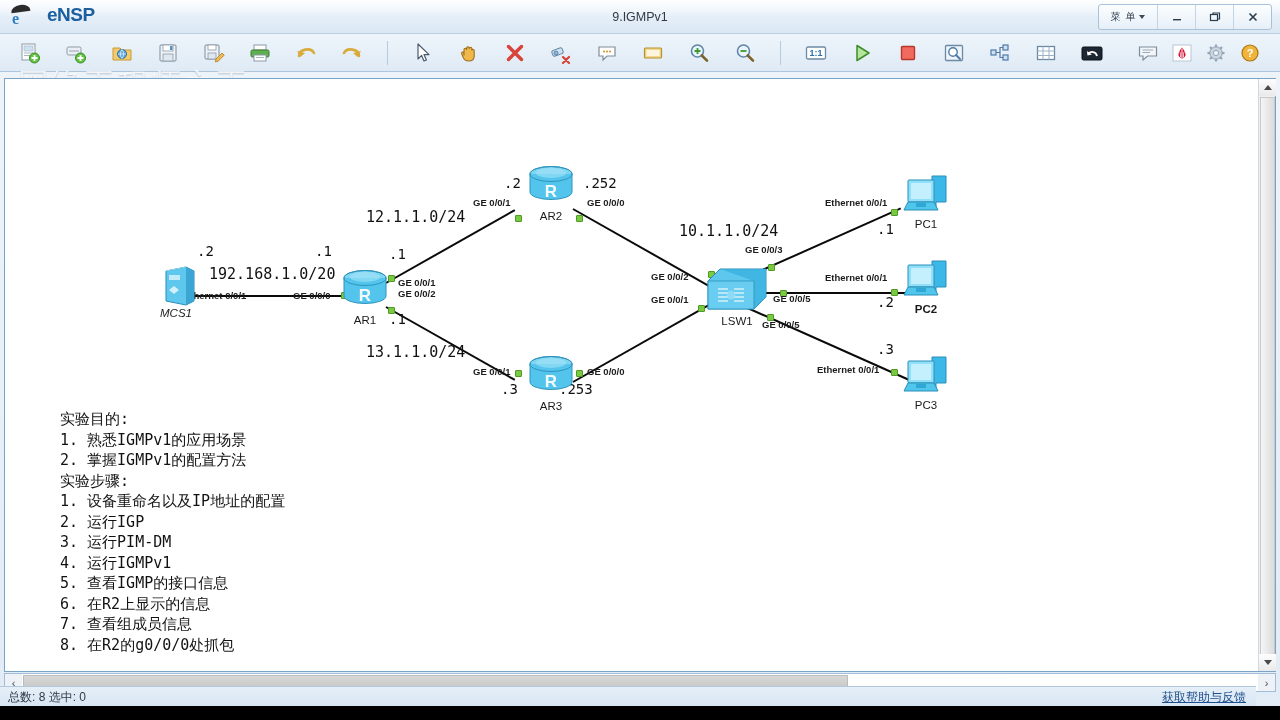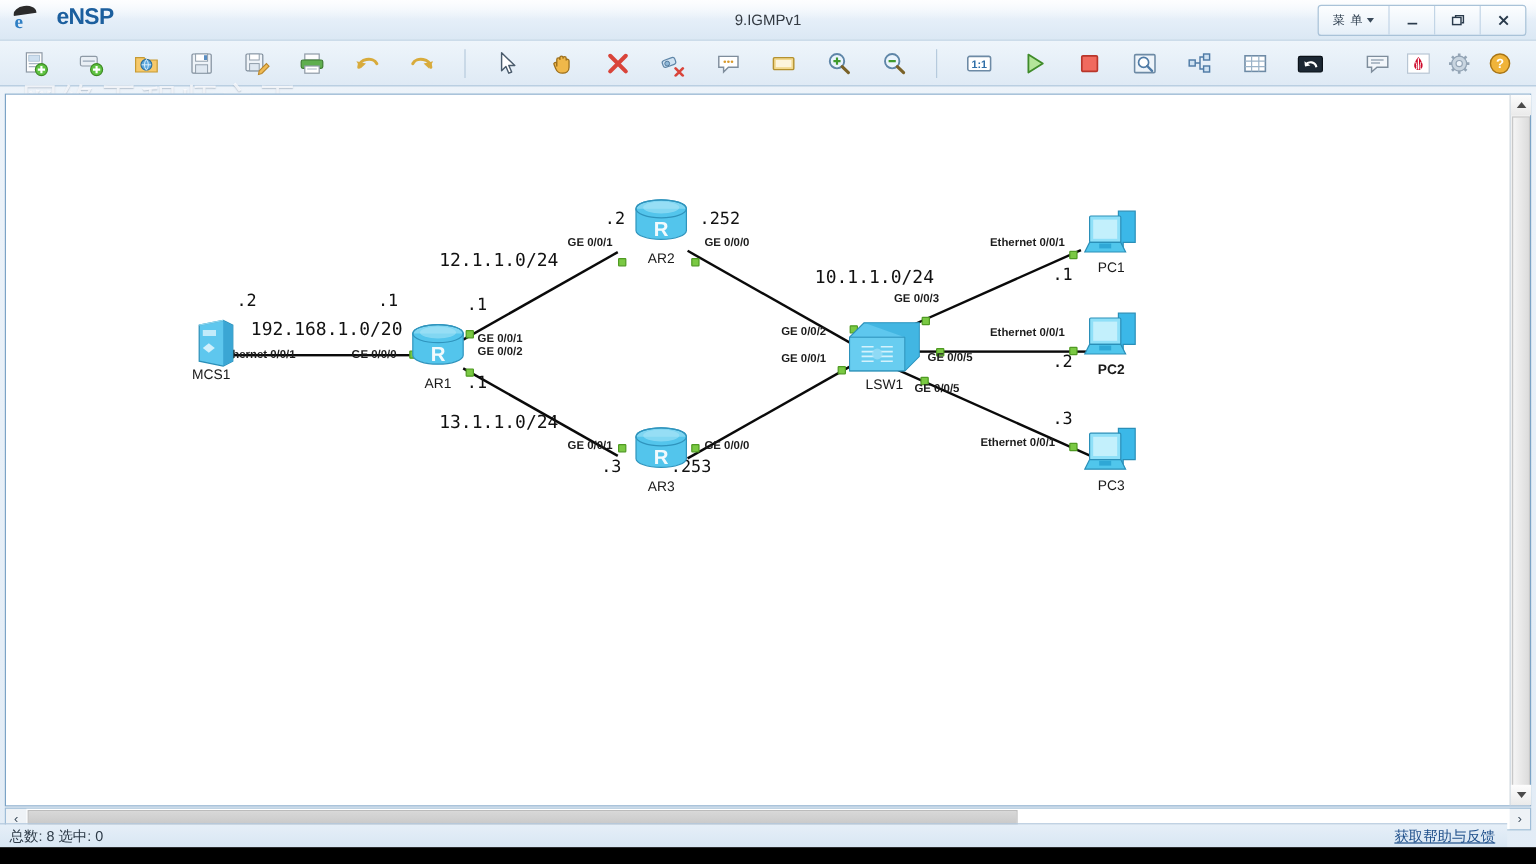--- a/index.html
+++ b/index.html
@@ -540,21 +540,21 @@
       <div class="iflabel" style="left:812px; top:285px;">Ethernet 0/0/1</div>
 
       <div class="node" style="left:155px; top:186px; width:36px; height:46px;">
         <svg width="36" height="42" viewBox="0 0 36 42">
           <polygon points="6,6 26,2 34,6 34,36 26,40 6,36" fill="#5ec7ee" stroke="#2a8fb8" stroke-width="1"></polygon>
           <polygon points="26,2 34,6 34,36 26,40" fill="#3ba6d4"></polygon>
           <rect x="9" y="10" width="11" height="5" fill="#cdeefb" opacity=".9"></rect>
           <path d="M14 21 l5 4 l-5 4 l-5 -4 Z" fill="#d6f2fc" opacity=".95"></path>
           <path d="M6 6 L26 2" stroke="#8fd9f2" stroke-width="1"></path>
         </svg>
-        <span class="nlabel" style="top:42px; left:16px;">MCS1</span>
+        <span class="nlabel" style="top:42px; left:16px;font-style:italic;">MCS1</span>
       </div>
 
       <div class="node" style="left:335px; top:190px; width:50px; height:50px;">
         <svg width="50" height="44" viewBox="0 0 50 44">
           <ellipse cx="25" cy="9" rx="21" ry="7.5" fill="#7fd6f2" stroke="#2f94bd" stroke-width="1"></ellipse>
           <path d="M4 9 v18 a21 7.5 0 0 0 42 0 V9" fill="#53c5ec" stroke="#2f94bd" stroke-width="1"></path>
           <ellipse cx="25" cy="9" rx="21" ry="7.5" fill="none" stroke="#2f94bd" stroke-width="1"></ellipse>
           <ellipse cx="25" cy="8" rx="15" ry="5" fill="#a9e5f8" opacity=".55"></ellipse>
           <text x="25" y="32" font-size="17" font-weight="bold" font-family="Liberation Sans, sans-serif" fill="#ffffff" text-anchor="middle" opacity=".92">R</text>
         </svg>
@@ -623,20 +623,32 @@
         <svg width="48" height="44" viewBox="0 0 48 44">
           <polygon points="30,2 44,2 44,28 34,28 34,34 30,34" fill="#3bb8e8" stroke="#2a8fb8" stroke-width="1"></polygon>
           <rect x="6" y="6" width="26" height="22" rx="1" fill="#8fe0f8" stroke="#2a8fb8" stroke-width="1"></rect>
           <rect x="9" y="9" width="20" height="16" fill="#cdf2fd" opacity=".85"></rect>
           <polygon points="6,28 32,28 36,36 2,36" fill="#50c6ec" stroke="#2a8fb8" stroke-width="1"></polygon>
           <rect x="14" y="29" width="10" height="4" fill="#2fa8d6"></rect>
         </svg>
         <span class="nlabel" style="top:44px; left:24px;">PC3</span>
       </div>
 
+      <div id="desc">实验目的:
+1. 熟悉IGMPv1的应用场景
+2. 掌握IGMPv1的配置方法
+实验步骤:
+1. 设备重命名以及IP地址的配置
+2. 运行IGP
+3. 运行PIM-DM
+4. 运行IGMPv1
+5. 查看IGMP的接口信息
+6. 在R2上显示的信息
+7. 查看组成员信息
+8. 在R2的g0/0/0处抓包</div>
 
     </div>
 
     <div id="vscroll">
       <div class="arrow-up">
         <i class="tri tri-up"></i>
       </div>
       <div class="thumb"></div>
       <div class="arrow-dn">
         <i class="tri tri-dn"></i>

